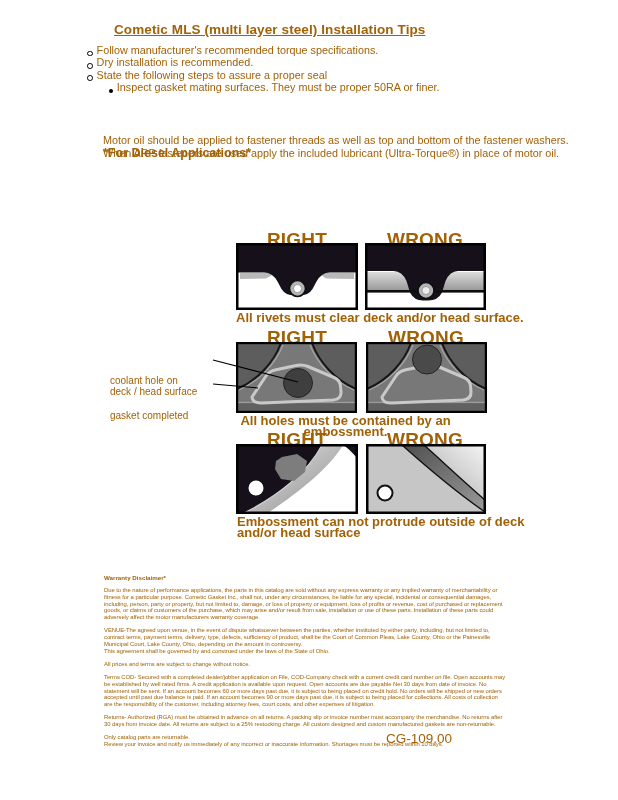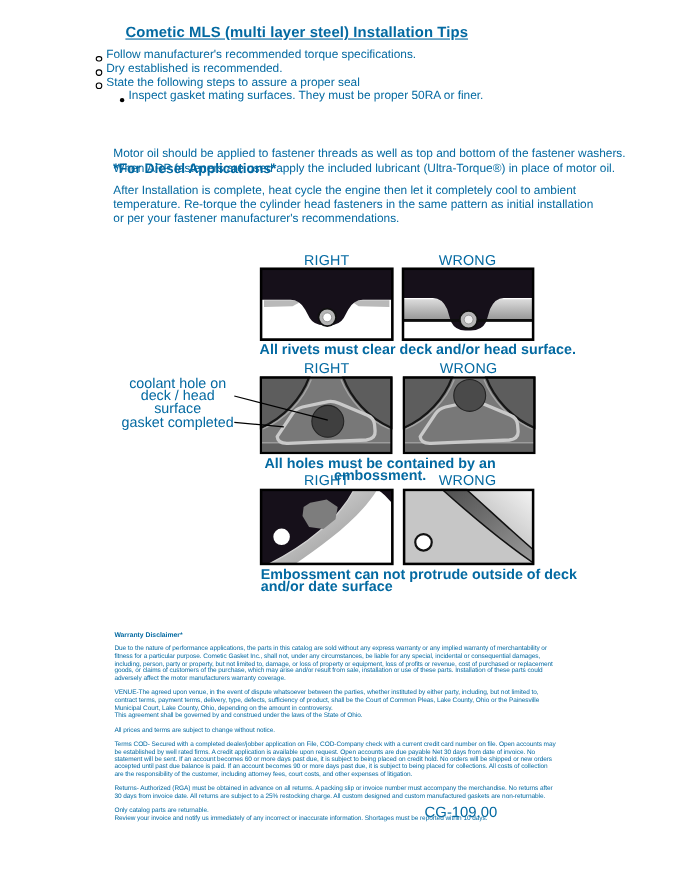--- a/index.html
+++ b/index.html
@@ -2,40 +2,40 @@
 <html style="--c-gasket: #16101a; --c-surface: #787878; --c-wedge: #5d5d5d; --c-hole: #3f3f3f; --c-emboss: #c9c9c9; --c-rivet: #b5b5b5; --c-steel: #b9b9b9;"><head>
 <meta charset="utf-8">
 <style>
   :root{
     --c-gasket:#16101a; --c-surface:#787878; --c-wedge:#5d5d5d;
     --c-hole:#3f3f3f; --c-emboss:#c9c9c9; --c-rivet:#b5b5b5; --c-steel:#b9b9b9;
   }
   html,body{margin:0;padding:0;background:#ffffff;}
   .page{
     position:relative; width:618px; height:800px; background:#ffffff;
-    font-family:"Liberation Sans","DejaVu Sans",sans-serif; color:#0369a1;
+    font-family:"Liberation Sans","DejaVu Sans",sans-serif; color:#a16207;
     overflow:hidden;
   }
   .title{
     position:absolute; left:114px; top:22px;
     font-size:13.5px; font-weight:bold; text-decoration:underline;
     letter-spacing:.1px;
   }
   .bullets{position:absolute; left:87px; top:44px; font-size:10.8px; line-height:12.3px;}
   .bullet{display:flex; align-items:flex-end;}
   .marker-hollow{width:3.6px;height:3.6px;border:1px solid #000;border-radius:50%;margin:3.6px 4px 0 0;flex:none;}
   .marker-filled{width:3.8px;height:3.8px;background:#000;border-radius:50%;margin:3.8px 4px 0 0;flex:none;}
   .sub{margin-left:22px;}
   .diesel-heading{position:absolute; left:103px; top:116px; font-size:12.5px; font-weight:bold;margin-top:30px;}
   .para{position:absolute; left:103px; font-size:10.8px; line-height:13.2px; white-space:pre-line;}
   #para1{top:134px;} #para2{top:167px;} #note{top:206px;}
-  .dlabel{position:absolute; width:122px; text-align:center; font-size:13px; letter-spacing:.2px;}
+  .dlabel{position:absolute; width:122px; text-align:center; font-size:19px; letter-spacing:.2px;font-weight:bold;}
   .dbox{position:absolute;}
   .caption{position:absolute; font-weight:bold; font-size:13px; line-height:11.2px; white-space:pre-line;}
-  .side-label{position:absolute; width:103px; text-align:center; font-size:13px; line-height:11px; white-space:pre-line;}
+  .side-label{position:absolute; width:103px; text-align:left; font-size:10px; line-height:11px; white-space:pre-line;margin-top:32px;}
   .leader{position:absolute; left:210px; top:352px; width:100px; height:40px; z-index:5;}
   .disclaimer{position:absolute; left:104px; top:574px; width:482px;}
   .disclaimer-heading{font-size:6.2px; font-weight:bold; margin:0 0 6px 0;}
   .fp{font-size:5.9px; line-height:6.75px; letter-spacing:-0.05px; margin:0 0 6.5px 0; white-space:pre-line;}
   .page-code{position:absolute; left:386px; top:731px; font-size:13.5px;}
   .f-gasket{fill:var(--c-gasket);} .f-surface{fill:var(--c-surface);}
   .f-wedge{fill:var(--c-wedge);}   .f-hole{fill:var(--c-hole);}
   .s-emboss{stroke:var(--c-emboss);} .f-rivet{fill:var(--c-rivet);} .f-steel{fill:var(--c-steel);}
 </style>
 </head>
@@ -45,38 +45,35 @@
 
   <div class="title">Cometic MLS (multi layer steel) Installation Tips</div>
 
   <div class="bullets">
     <div class="bullet">
       <span class="marker-hollow"></span>
       <span>Follow manufacturer's recommended torque specifications.</span>
     </div>
     <div class="bullet">
       <span class="marker-hollow"></span>
-      <span>Dry established is recommended.</span>
+      <span>Dry installation is recommended.</span>
     </div>
     <div class="bullet">
       <span class="marker-hollow"></span>
       <span>State the following steps to assure a proper seal</span>
     </div>
     <div class="bullet sub">
       <span class="marker-filled"></span>
       <span>Inspect gasket mating surfaces.  They must be proper 50RA or finer.</span>
     </div>
   </div>
 
   <div class="diesel-heading">*For Diesel Applications*</div>
   <div class="para" id="para1">Motor oil should be applied to fastener threads as well as top and bottom of the fastener washers.
 When ARP fasteners are used apply the included lubricant (Ultra-Torque®) in place of motor oil.</div>
-  <div class="para" id="para2">After Installation is complete, heat cycle the engine then let it completely cool to ambient
-temperature. Re-torque the cylinder head fasteners in the same pattern as initial installation
-or per your fastener manufacturer's recommendations.</div>
 
   <div class="dlabel" style="left:236px;top:229px;">RIGHT</div>
   <div class="dlabel" style="left:364px;top:229px;">WRONG</div>
 
   <svg class="dbox" style="left:236px;top:243px;" width="122" height="67" viewBox="0 0 122 67">
     <rect x="0" y="0" width="122" height="67" fill="#ffffff"></rect>
     <path d="M4 30 L40 30 L30 35.5 L4 36 Z" class="f-steel"></path>
     <path d="M82 30 L118 30 L118 36 L90 35.5 Z" class="f-steel"></path>
     <path d="M1 1 H121 V29.5 H94 Q85.5 29.5 80.5 38.5 L76.5 46 Q72.5 52.5 63.5 52.5 H58.5 Q49.5 52.5 45.5 46 L41.5 38.5 Q36.5 29.5 28 29.5 H1 Z" class="f-gasket"></path>
     <circle cx="61.5" cy="45.5" r="8" class="f-rivet" stroke="#0f0f0f" stroke-width="1.6"></circle>
@@ -175,21 +172,21 @@
     </defs>
     <rect x="0" y="0" width="120" height="70" fill="#ffffff"></rect>
     <path d="M1 1 H36 C64 26 93 50 119 69 H1 Z" fill="#c6c6c6"></path>
     <path d="M58 1 H119 V56 C96 36 77 18 58 1 Z" fill="url(#gR3b)"></path>
     <path d="M36 1 C64 26 93 50 119 68 L119 56 C96 36 77 18 58 1 Z" fill="url(#gR3c)" stroke="#111111" stroke-width="1.4"></path>
     <circle cx="19" cy="49" r="7.5" fill="#ffffff" stroke="#111111" stroke-width="2"></circle>
     <rect x="1.25" y="1.25" width="117.5" height="67.5" fill="none" stroke="#000" stroke-width="2.5"></rect>
   </svg>
 
   <div class="caption" style="left:237px;top:516px;">Embossment can not protrude outside of deck
-and/or date surface</div>
+and/or head surface</div>
 
   <div class="disclaimer">
     <div class="disclaimer-heading">Warranty Disclaimer*</div>
     <p class="fp">Due to the nature of performance applications, the parts in this catalog are sold without any express warranty or any implied warranty of merchantability or
 fitness for a particular purpose.  Cometic Gasket Inc., shall not, under any circumstances, be liable for any special, incidental or consequential damages,
 including, person, party or property, but not limited to, damage, or loss of property or equipment, loss of profits or revenue, cost of purchased or replacement
 goods, or claims of customers of the purchase, which may arise and/or result from sale, installation or use of these parts.  Installation of these parts could
 adversely affect the motor manufacturers warranty coverage.</p>
     <p class="fp">VENUE-The agreed upon venue, in the event of dispute whatsoever between the parties, whether instituted by either party, including, but not limited to,
 contract terms, payment terms, delivery, type, defects, sufficiency of product, shall be the Court of Common Pleas, Lake County, Ohio or the Painesville

